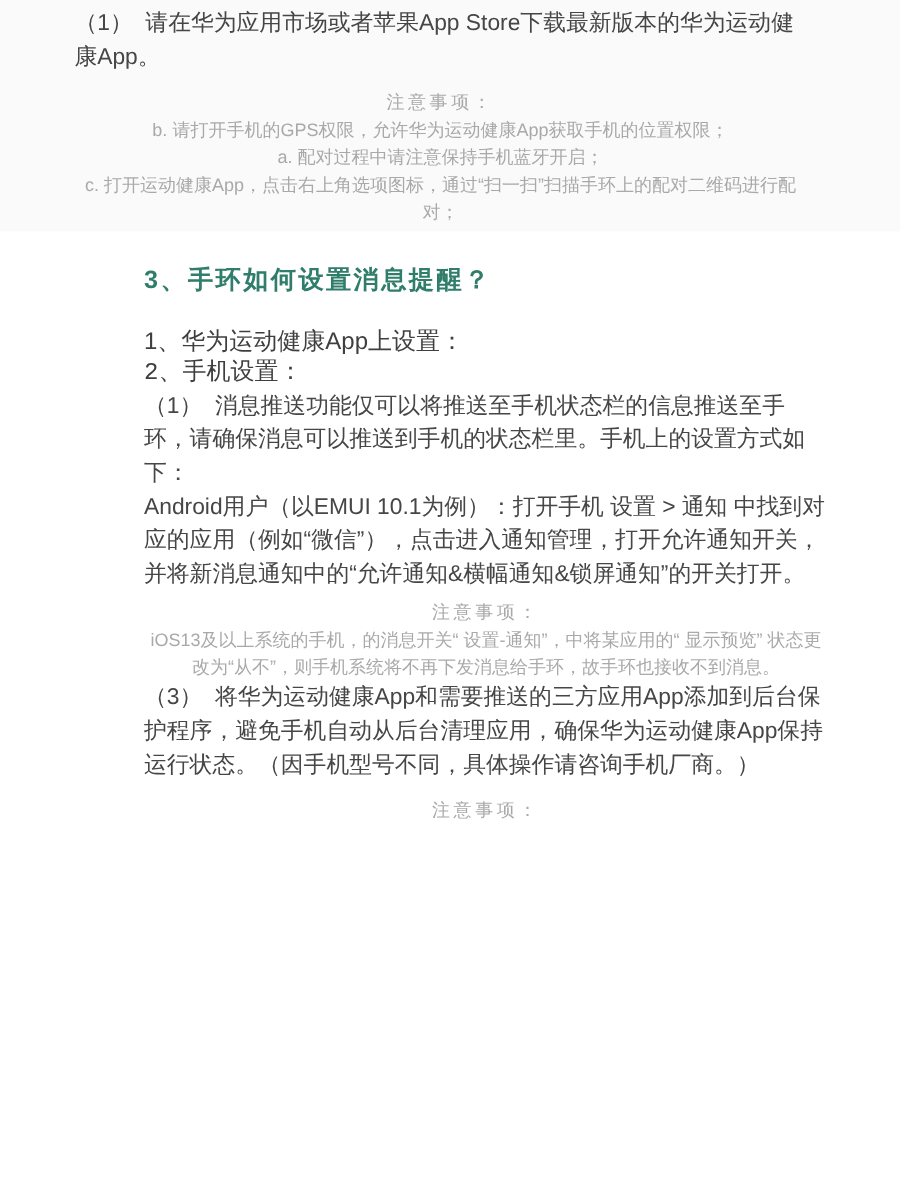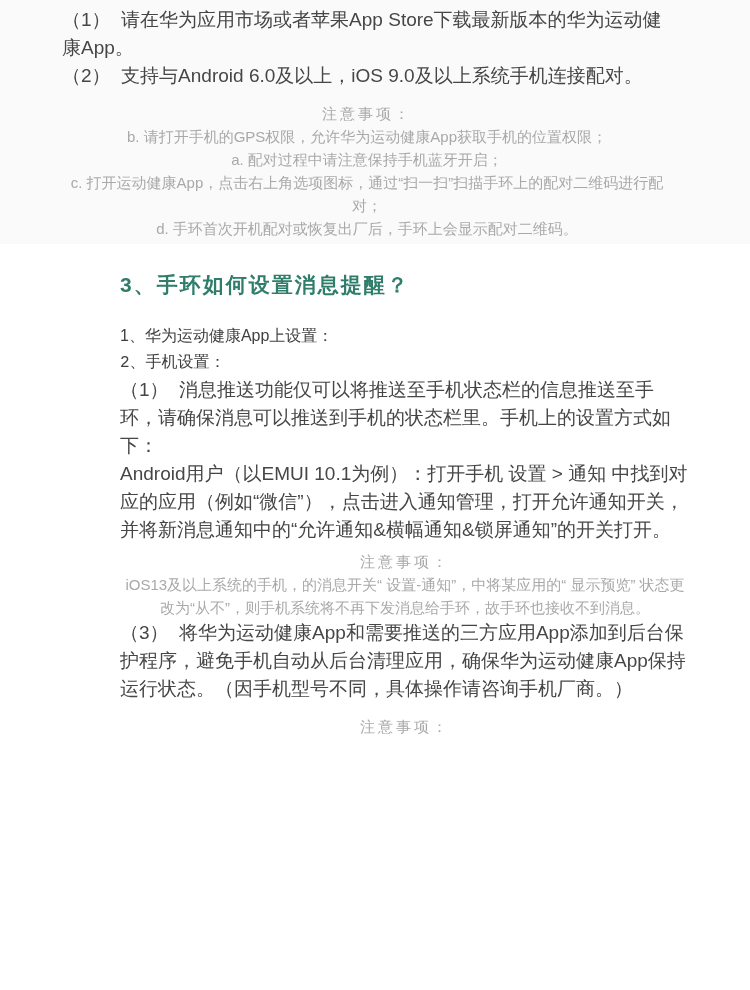--- a/index.html
+++ b/index.html
@@ -55,42 +55,40 @@
   h2.green-heading {
     margin: 0;
     font-size: 21px;
     line-height: 26px;
     font-weight: bold;
     color: #2f7d6a;
     letter-spacing: 2px;
   }
   h3.sub-heading {
     margin: 0;
-    font-size: 16px;
+    font-size: 20px;
     line-height: 26px;
     font-weight: normal;
     color: #3f3f3f;
   }
   h3.mt25 { margin-top: 25px; }
   h3.mt13 { margin-top: 1px; font-family: Liberation Mono, monospace; }
 </style>
 </head>
 <body>
 
 <div class="page">
 
   <section class="sec-pairing">
     <p class="body">（1）&nbsp; 请在华为应用市场或者苹果App Store下载最新版本的华为运动健康App。</p>
-    <p class="body mt16">（2）&nbsp; 支持与Android 6.0及以上，iOS 9.0及以上系统手机连接配对。</p>
     <div class="note">
       <div class="note-title">注意事项：</div>
       <div class="note-line">b. 请打开手机的GPS权限，允许华为运动健康App获取手机的位置权限；</div>
       <div class="note-line">a. 配对过程中请注意保持手机蓝牙开启；</div>
       <div class="note-line">c. 打开运动健康App，点击右上角选项图标，通过“扫一扫”扫描手环上的配对二维码进行配对；</div>
-      <div class="note-line">d. 手环首次开机配对或恢复出厂后，手环上会显示配对二维码。</div>
     </div>
   </section>
 
   <section class="sec-reminder">
     <h2 class="green-heading">3、手环如何设置消息提醒？</h2>
 
     <h3 class="sub-heading mt25">1、华为运动健康App上设置：</h3>
 
     <h3 class="sub-heading mt13">2、手机设置：</h3>
     <p class="body mt21">（1）&nbsp; 消息推送功能仅可以将推送至手机状态栏的信息推送至手环，请确保消息可以推送到手机的状态栏里。手机上的设置方式如下：

